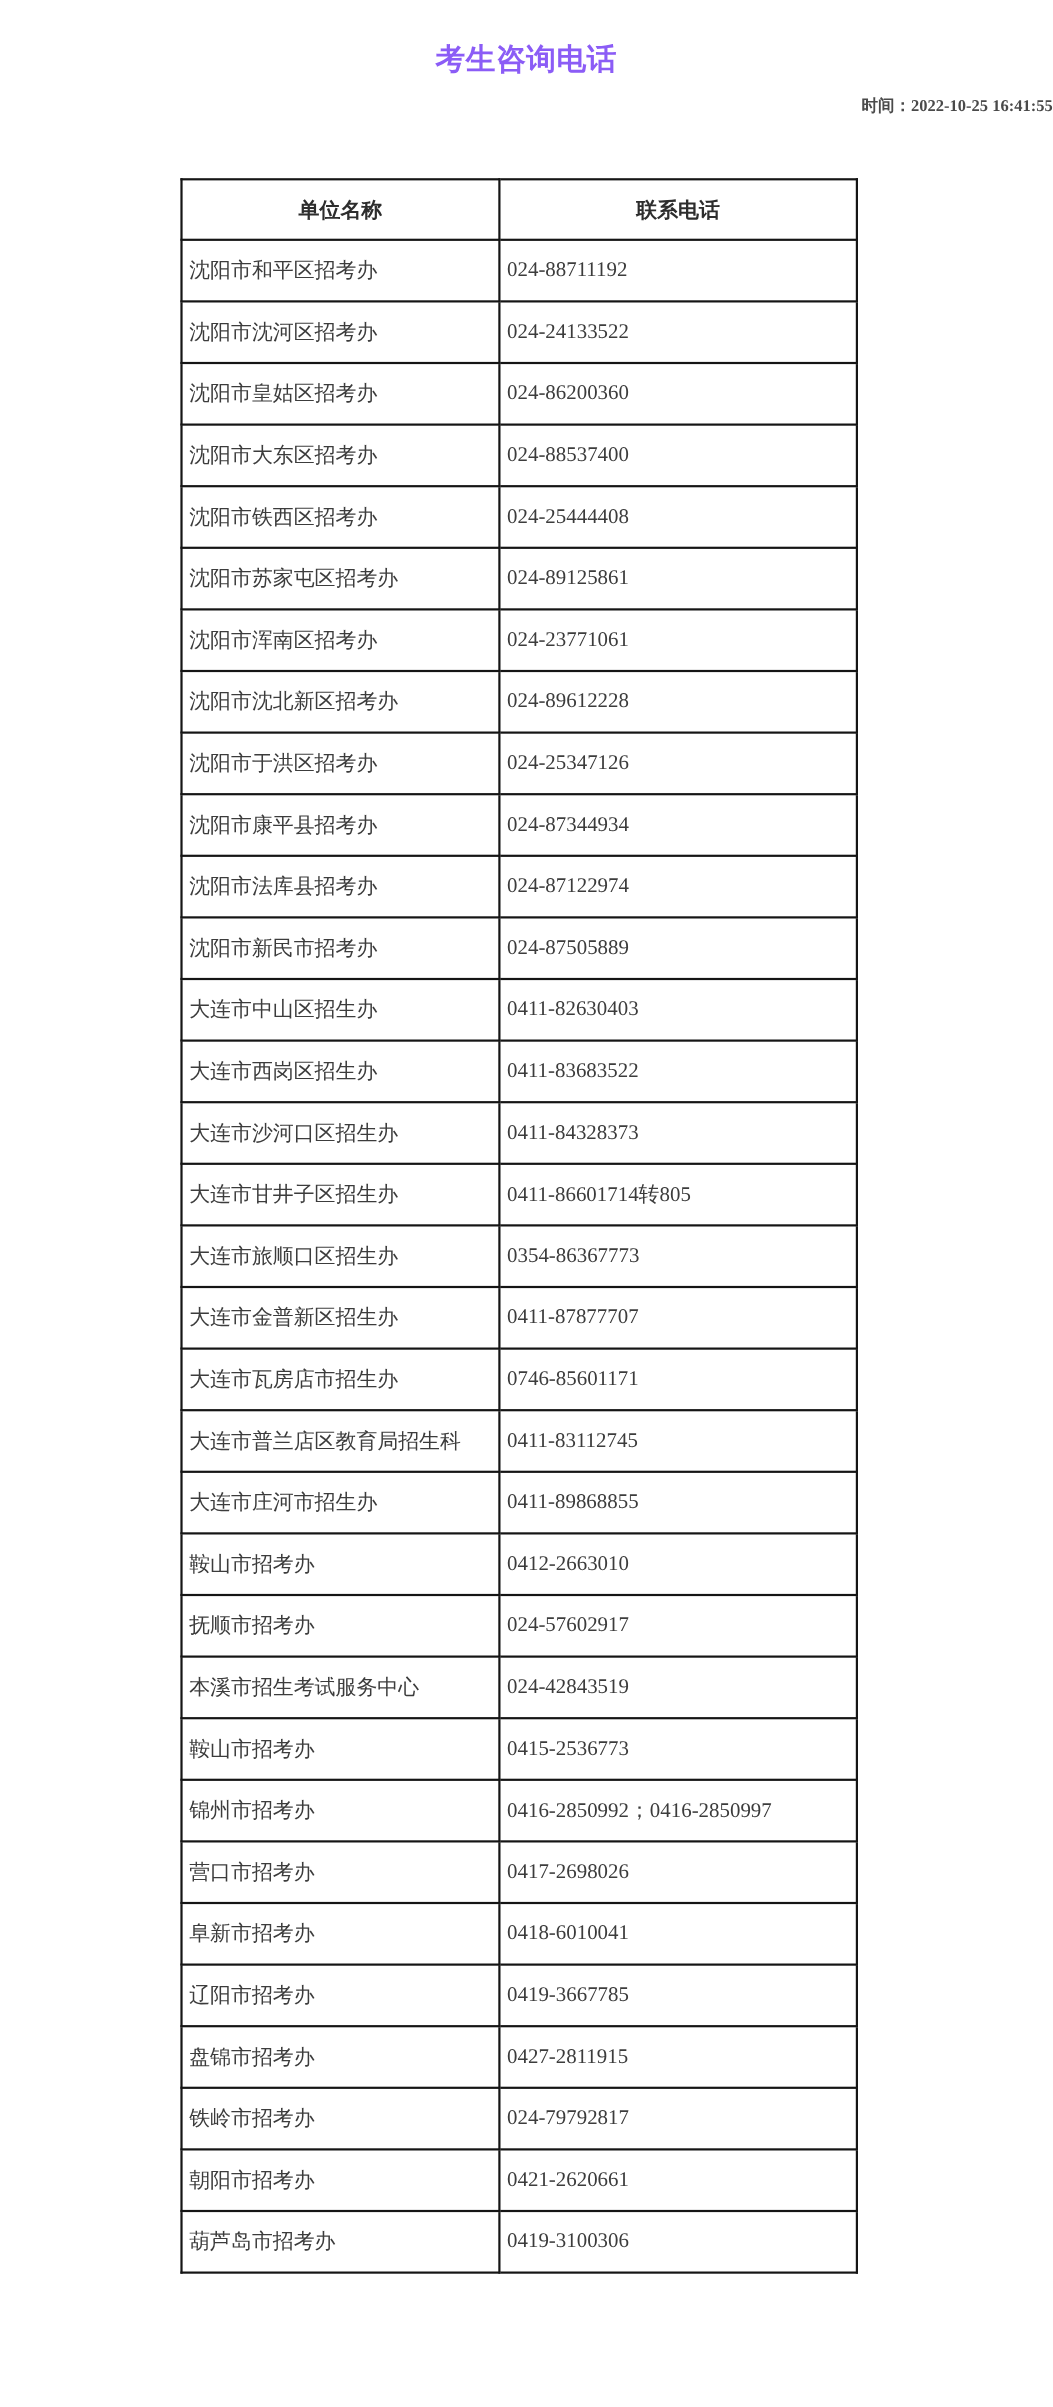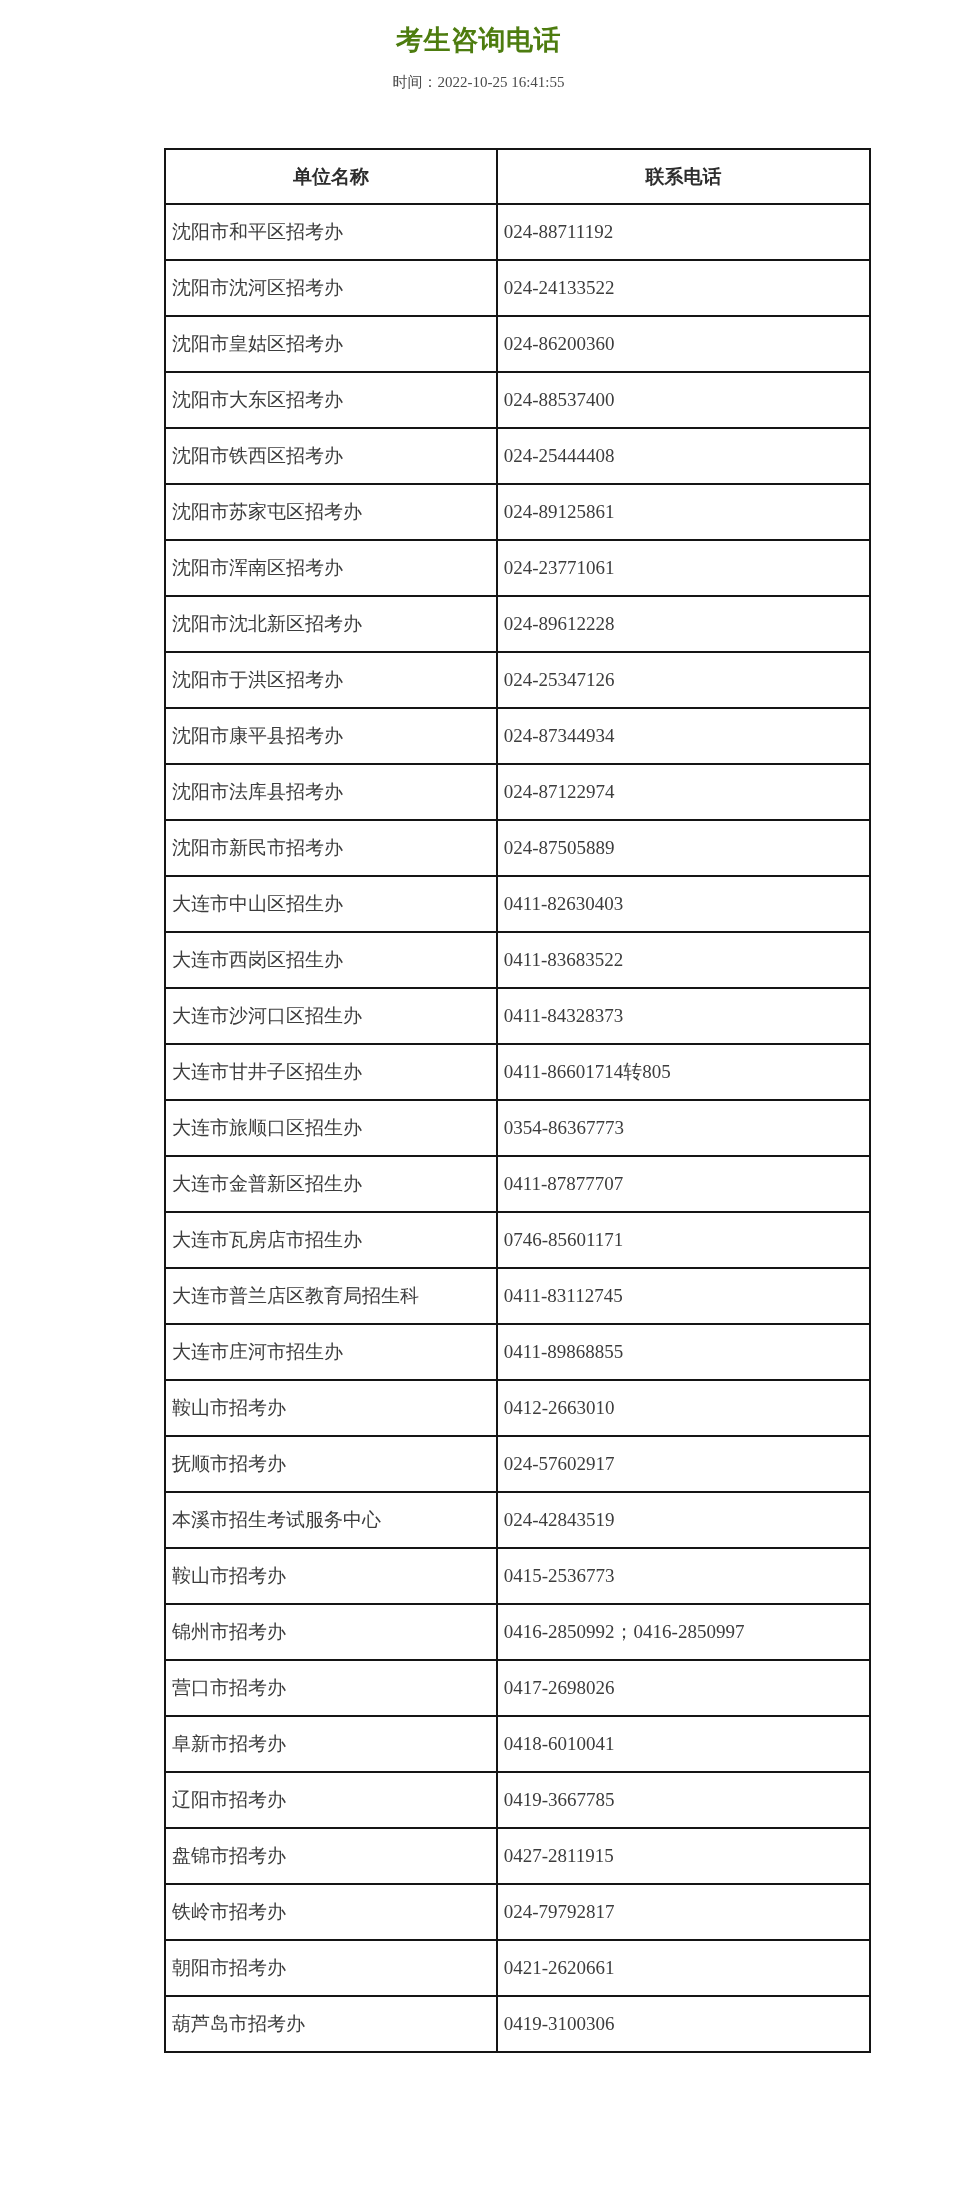--- a/index.html
+++ b/index.html
@@ -8,41 +8,42 @@
     background: #ffffff;
   }
   body {
     width: 957px;
     height: 2188px;
     overflow: hidden;
     font-family: "Liberation Sans", sans-serif;
   }
   .doc-title {
     margin: 0;
-    padding-top: 22px;
+    padding-top: 36px;
     text-align: center;
     font-family: "Liberation Sans", sans-serif;
     font-size: 27px;
     font-weight: bold;
-    color: #4d7c0f;
+    color: #8b5cf6;
     letter-spacing: 0.5px;
   }
   .timestamp {
     margin-top: 15px;
-    text-align: center;
+    text-align: right;
     font-family: "Liberation Serif", "DejaVu Serif", serif;
     font-size: 15px;
     color: #4a4a4a;
+    font-weight: bold;
   }
   table.phone-table {
     border-collapse: collapse;
     table-layout: fixed;
     margin-left: 164px;
     margin-top: 56px;
-    width: 707px;
+    width: 616px;
   }
   .phone-table th,
   .phone-table td {
     border: 2px solid #151515;
     vertical-align: middle;
     overflow: hidden;
     white-space: nowrap;
   }
   .phone-table th {
     height: 51px;

